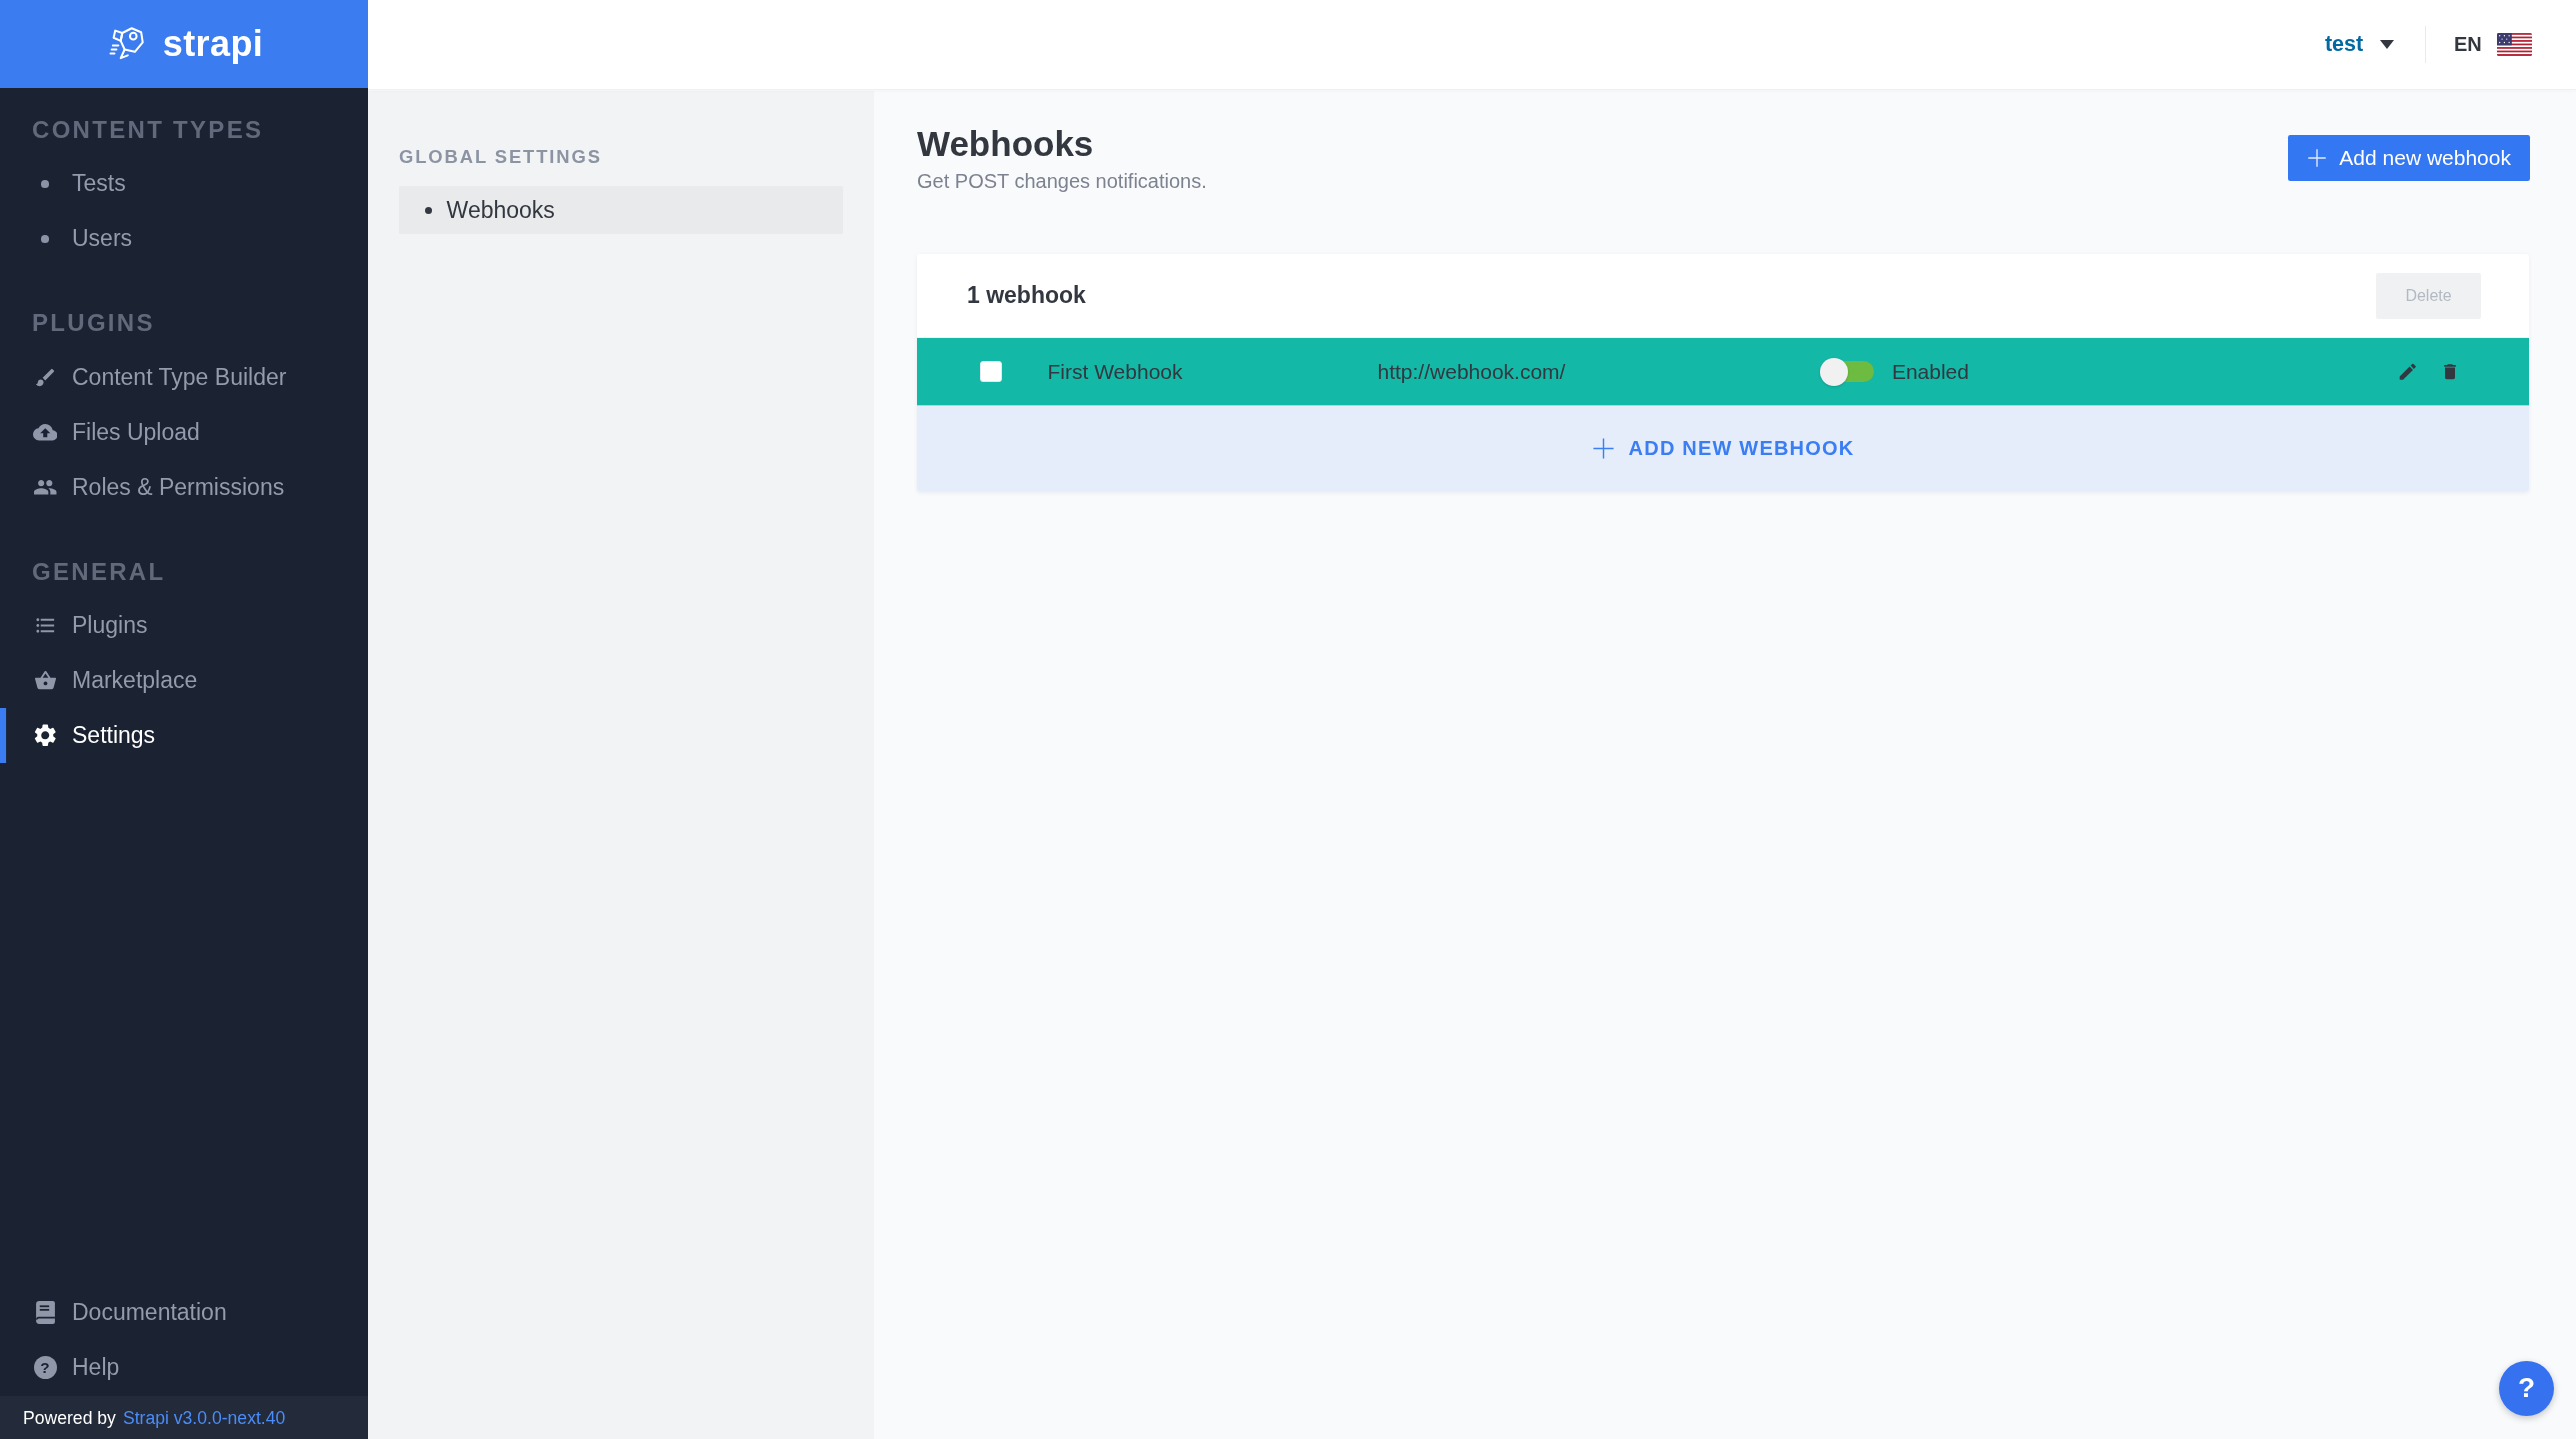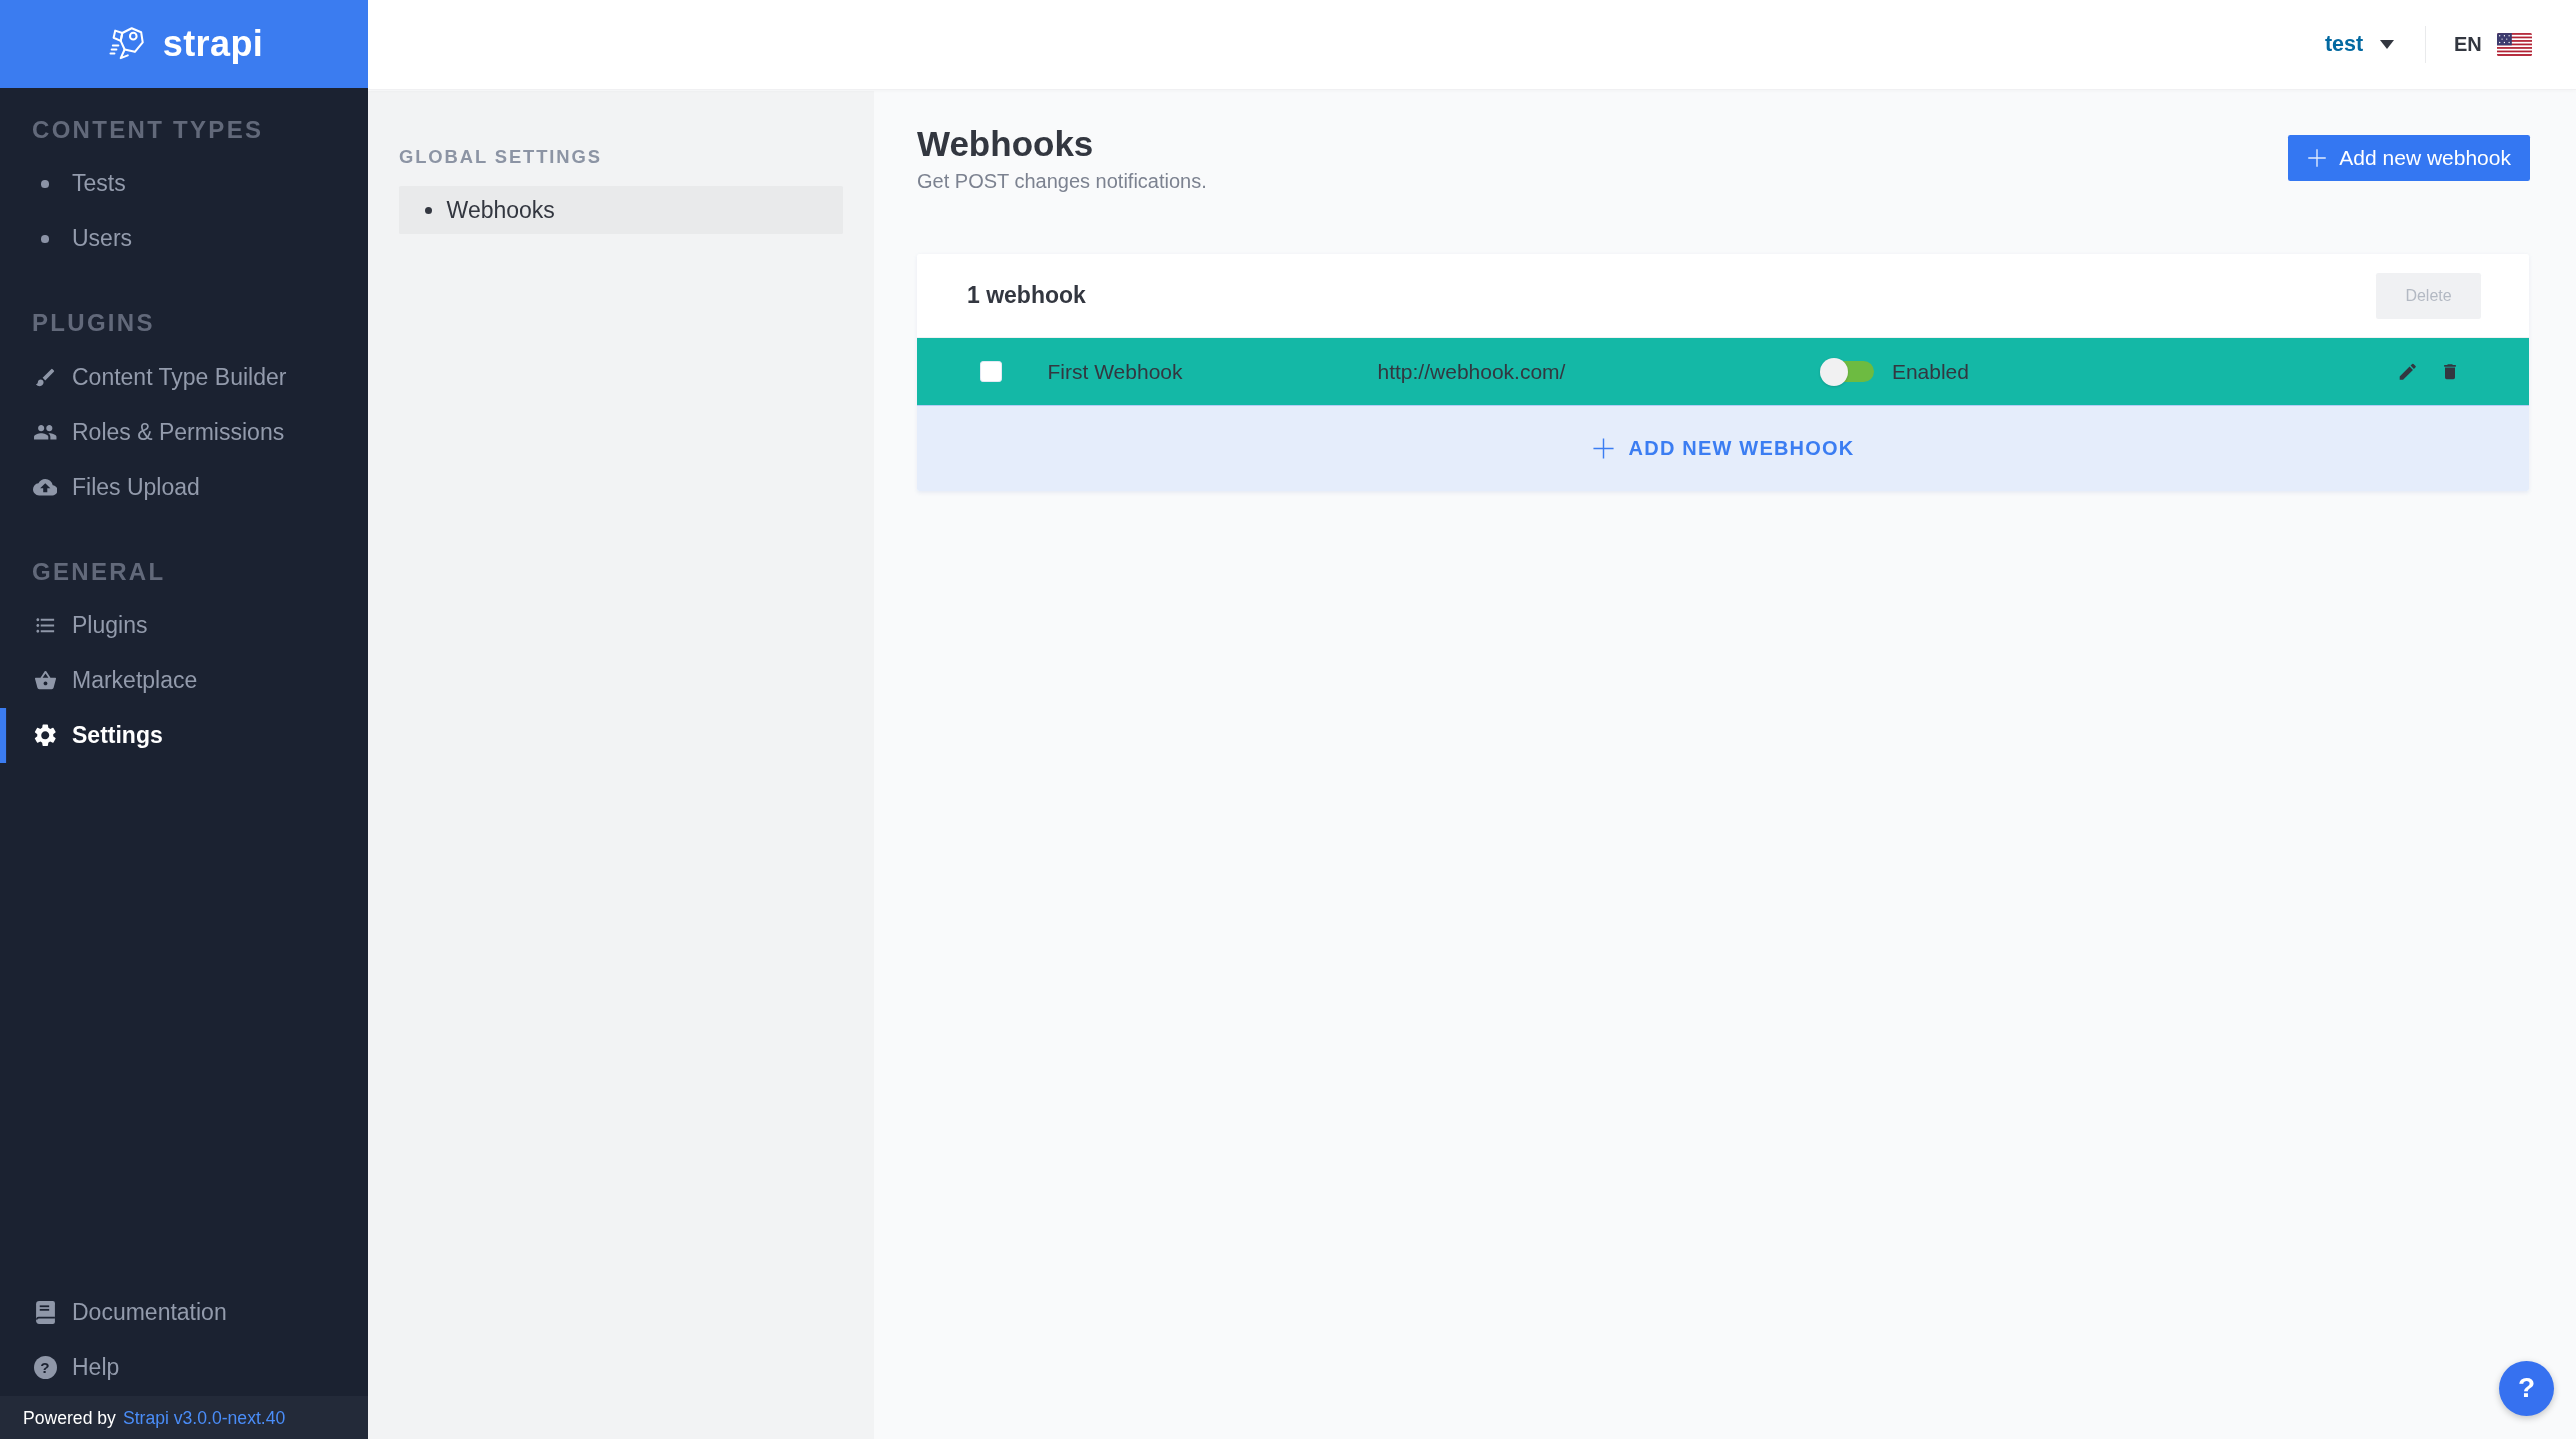--- a/index.html
+++ b/index.html
@@ -10,21 +10,21 @@
   
   .sidebar { position:absolute; left:0; top:0; width:368px; height:100%; background:#1b2231; z-index:5; }
   .logo { height:88px; background:#3b7cf0; display:flex; align-items:center; justify-content:center; gap:14px; cursor:pointer; }
   .logo-text { color:#fff; font-size:36px; font-weight:700; letter-spacing:0.4px; }
   .nav { padding-top:28px; }
   .nav-label { height:28px; line-height:28px; padding-left:32px; font-size:24px; font-weight:700; letter-spacing:2.3px; color:#62697a; margin-bottom:12.3px; }
   .nav-section { margin-top:0; }
   .nav-section + .nav-section { margin-top:43px; }
   .nav-item { height:55px; display:flex; align-items:center; padding-left:32px; color:#939bac; font-size:23px; cursor:pointer; }
   .icon-box { width:26px; margin-right:14px; display:flex; justify-content:center; align-items:center; color:#8f97a8; flex:none; }
-  .nav-item.active { color:#ffffff; box-shadow:inset 6.1px 0 0 #3b7cf0; font-weight:700; }
+  .nav-item.active { color:#ffffff; box-shadow:inset 6.1px 0 0 #3b7cf0; font-weight:400; }
   .nav-item.active .icon-box { color:#ffffff; }
   .dot { width:7.7px; height:7.7px; border-radius:50%; background:#8b93a6; }
   .sidebar-footer { position:absolute; left:0; right:0; bottom:45px; }
   .powered { position:absolute; left:0; right:0; bottom:0; height:44px; background:#232a39; display:flex; align-items:center; padding-left:23px; font-size:17.6px; color:#ffffff; gap:7px; }
   .powered a { color:#4a8df8; text-decoration:none; cursor:pointer; }
   .q-circle { width:23px; height:23px; border-radius:50%; background:currentColor; display:flex; align-items:center; justify-content:center; }
   .q-circle span { color:#1b2231; font-size:15.3px; font-weight:700; line-height:1; }
 
   
   .topbar { position:absolute; left:368px; top:0; right:0; height:90px; background:#ffffff; border-bottom:0.8px solid #f0f0f2; box-shadow:0 1.5px 3.1px rgba(0,0,0,0.02); display:flex; align-items:center; justify-content:flex-end; padding-right:44px; z-index:4; }
@@ -110,32 +110,32 @@
           <span class="icon-box">
             <svg width="23" height="23" viewBox="0 0 24 24" fill="currentColor">
                 <path d="M7 14c-1.66 0-3 1.34-3 3 0 1.31-1.16 2-2 2 .92 1.22 2.49 2 4 2 2.21 0 4-1.79 4-4 0-1.66-1.34-3-3-3zm13.71-9.37l-1.34-1.34a.996.996 0 0 0-1.41 0L9 12.25 11.75 15l8.96-8.96a.996.996 0 0 0 0-1.41z"></path>
               </svg>
           </span>
           <span>Content Type Builder</span>
         </div>
         <div class="nav-item">
           <span class="icon-box">
             <svg width="24.5" height="24.5" viewBox="0 0 24 24" fill="currentColor">
+                <path d="M19.35 10.04A7.49 7.49 0 0 0 12 4C9.11 4 6.6 5.64 5.35 8.04A5.994 5.994 0 0 0 0 14c0 3.31 2.69 6 6 6h13c2.76 0 5-2.24 5-5 0-2.64-2.05-4.78-4.65-4.96zM14 13v4h-4v-4H7l5-5 5 5h-3z"></path>
+              </svg>
+          </span>
+          <span>Files Upload</span>
+        </div>
+        <div class="nav-item">
+          <span class="icon-box">
+            <svg width="24.5" height="24.5" viewBox="0 0 24 24" fill="currentColor">
                 <path d="M16 11c1.66 0 2.99-1.34 2.99-3S17.66 5 16 5c-1.66 0-3 1.34-3 3s1.34 3 3 3zm-8 0c1.66 0 2.99-1.34 2.99-3S9.66 5 8 5C6.34 5 5 6.34 5 8s1.34 3 3 3zm0 2c-2.33 0-7 1.17-7 3.5V19h14v-2.5c0-2.33-4.67-3.5-7-3.5zm8 0c-.29 0-.62.02-.97.05 1.16.84 1.97 1.97 1.97 3.45V19h6v-2.5c0-2.33-4.67-3.5-7-3.5z"></path>
               </svg>
           </span>
           <span>Roles &amp; Permissions</span>
-        </div>
-        <div class="nav-item">
-          <span class="icon-box">
-            <svg width="24.5" height="24.5" viewBox="0 0 24 24" fill="currentColor">
-                <path d="M19.35 10.04A7.49 7.49 0 0 0 12 4C9.11 4 6.6 5.64 5.35 8.04A5.994 5.994 0 0 0 0 14c0 3.31 2.69 6 6 6h13c2.76 0 5-2.24 5-5 0-2.64-2.05-4.78-4.65-4.96zM14 13v4h-4v-4H7l5-5 5 5h-3z"></path>
-              </svg>
-          </span>
-          <span>Files Upload</span>
         </div>
       </div>
 
       <div class="nav-section">
         <div class="nav-label">GENERAL</div>
         <div class="nav-item">
           <span class="icon-box">
             <svg width="23" height="23" viewBox="0 0 24 24" fill="currentColor">
                 <path d="M4 10.5c-.83 0-1.5.67-1.5 1.5s.67 1.5 1.5 1.5 1.5-.67 1.5-1.5-.67-1.5-1.5-1.5zm0-6c-.83 0-1.5.67-1.5 1.5S3.17 7.5 4 7.5 5.5 6.83 5.5 6 4.83 4.5 4 4.5zm0 12c-.83 0-1.5.68-1.5 1.5s.68 1.5 1.5 1.5 1.5-.68 1.5-1.5-.67-1.5-1.5-1.5zM7 19h14v-2H7v2zm0-6h14v-2H7v2zm0-8v2h14V5H7z"></path>
               </svg>

